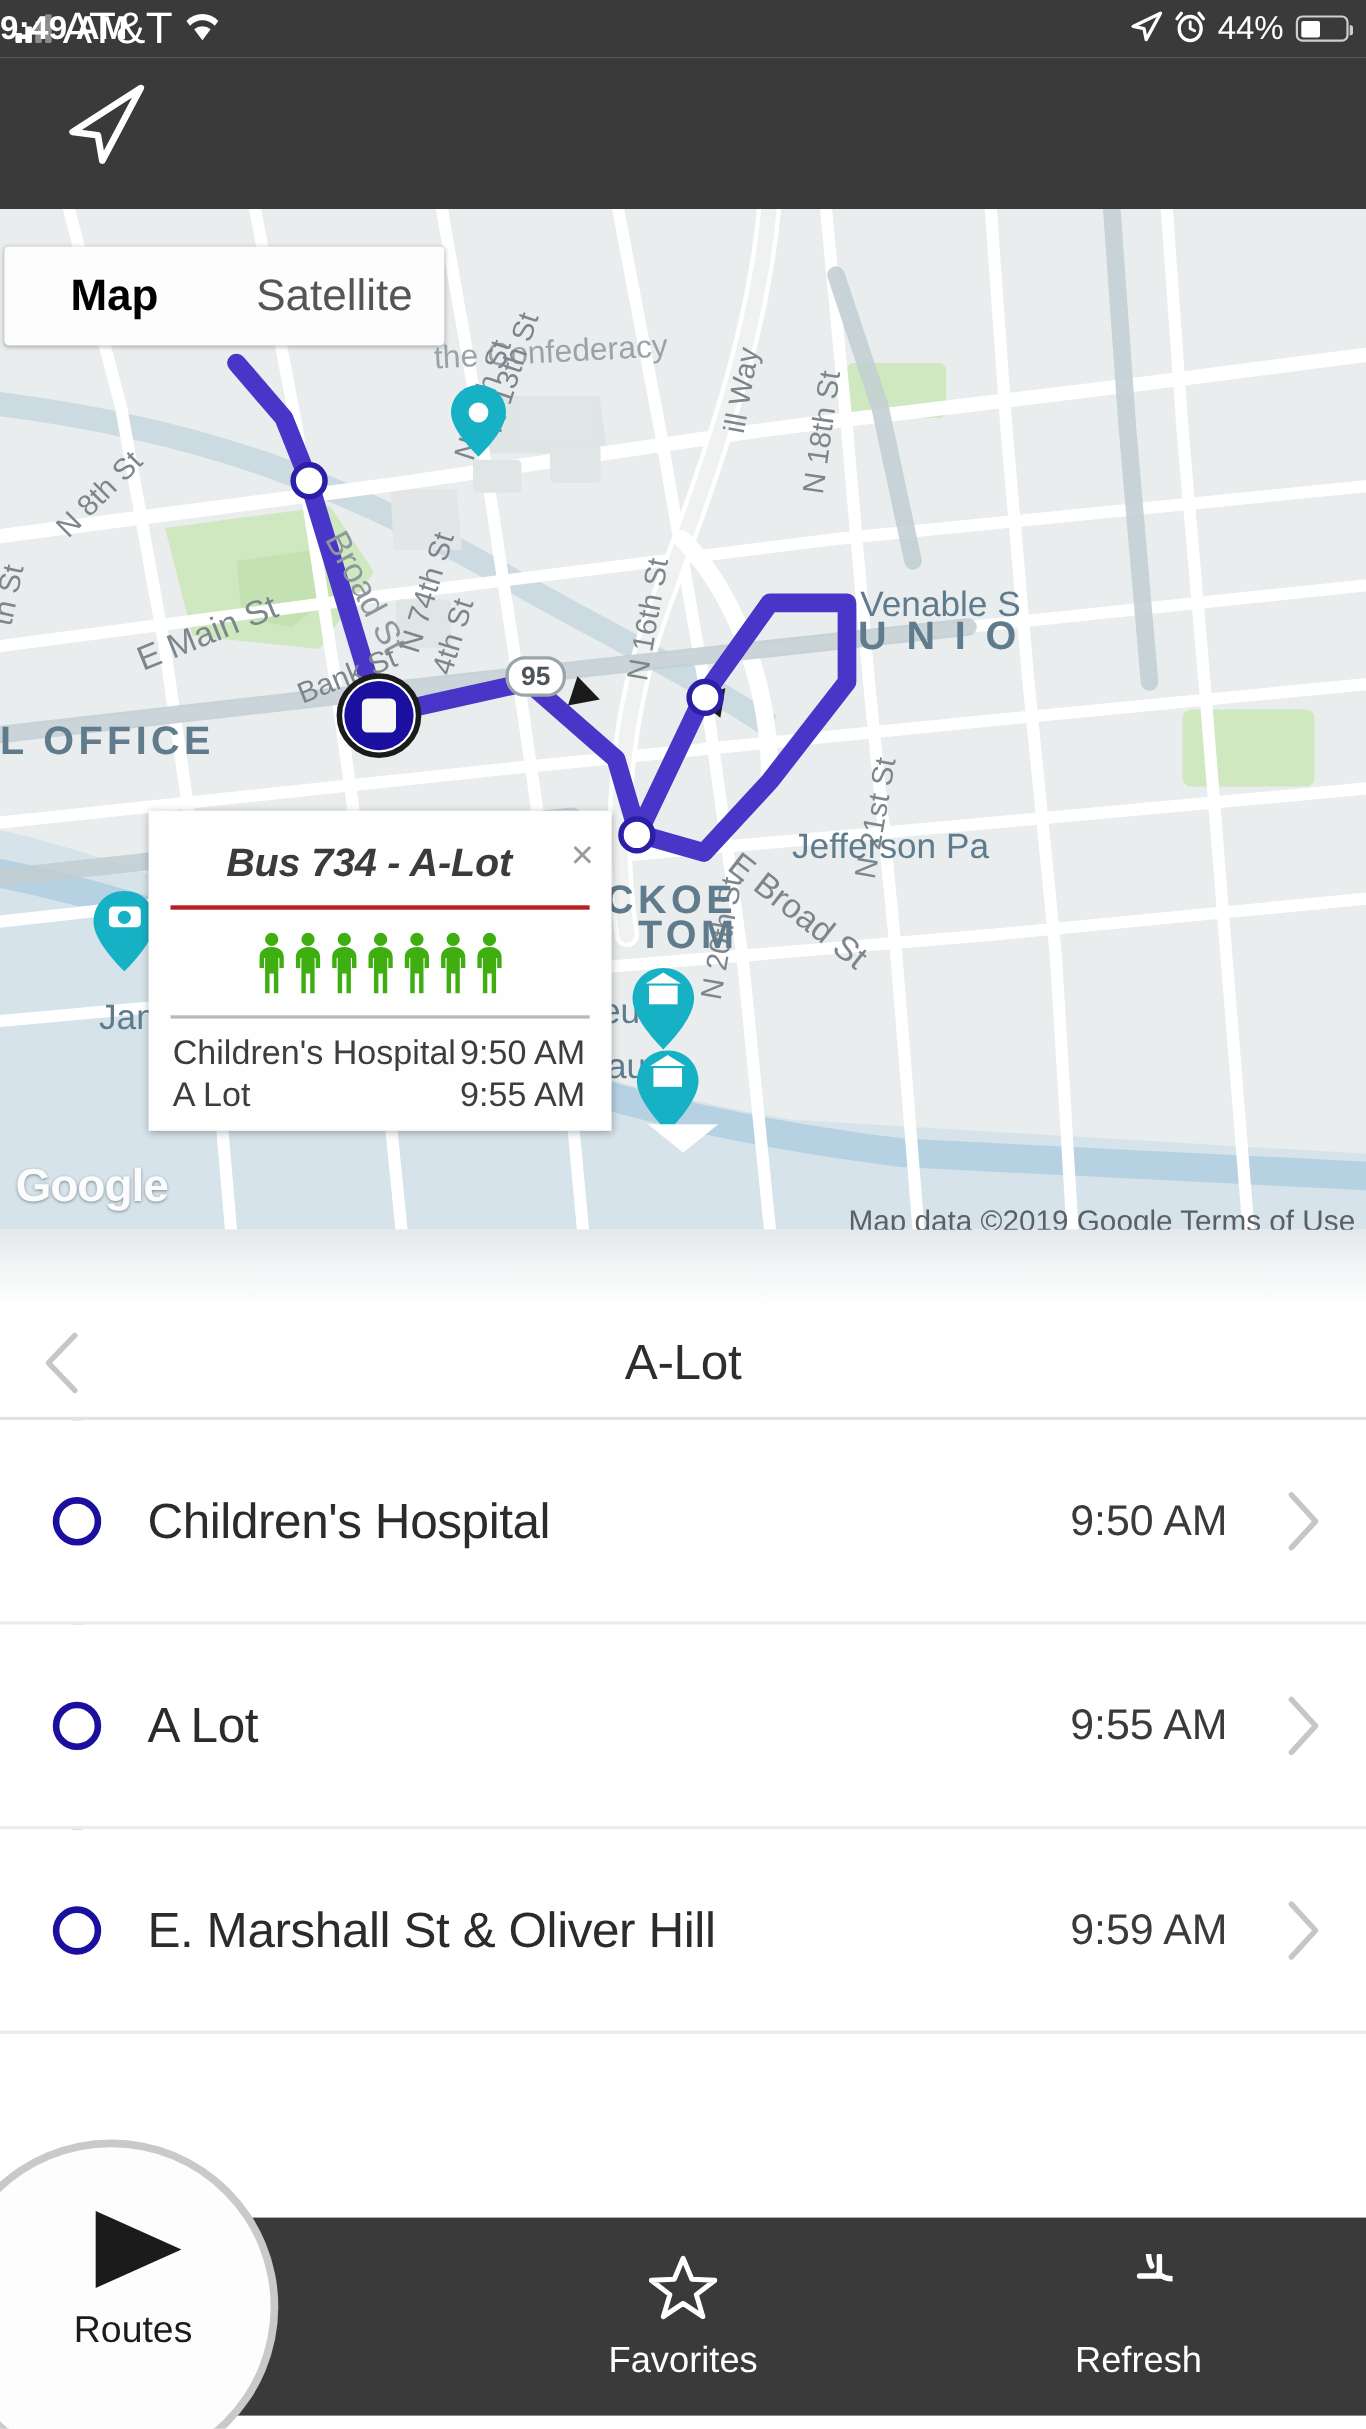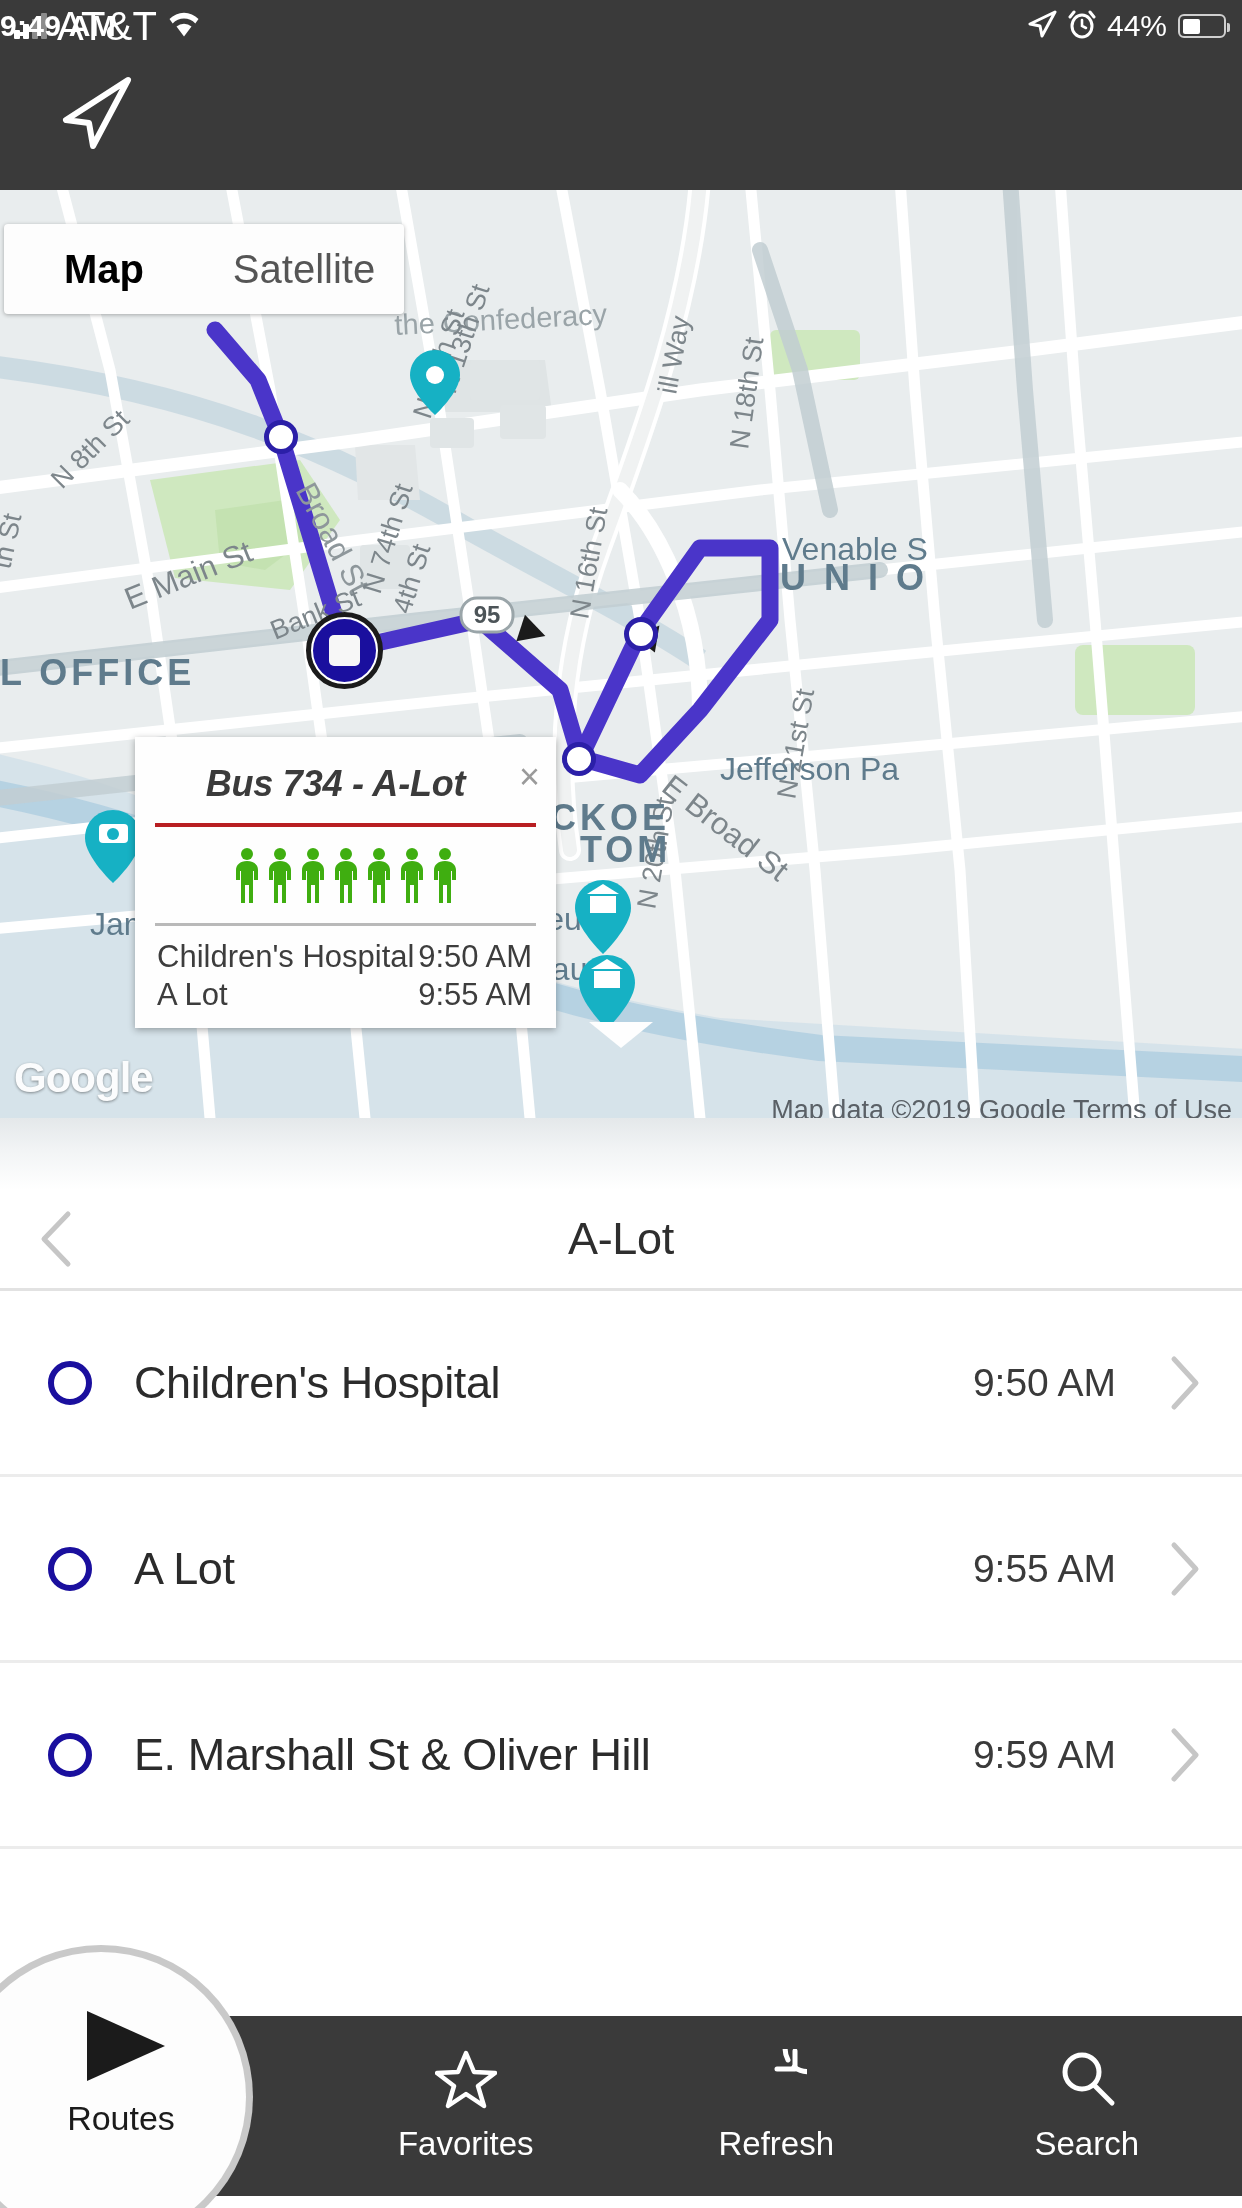--- a/index.html
+++ b/index.html
@@ -497,29 +497,20 @@
   <div class="tab">
     <span>
       <svg width="62" height="60" viewBox="0 0 62 60">
           <path d="M49 18 a22 22 0 1 0 -6 -7" fill="none" stroke="#fff" stroke-width="5" stroke-linecap="round"></path>
           <path d="M50 2 L50 20 L32 20" fill="none" stroke="#fff" stroke-width="5" stroke-linecap="round" stroke-linejoin="round"></path>
         </svg>
     </span>
     <span class="lbl">Refresh</span>
   </div>
 
-  <div class="tab">
-    <span>
-      <svg width="62" height="60" viewBox="0 0 62 60">
-          <circle cx="26" cy="23" r="17" fill="none" stroke="#fff" stroke-width="5"></circle>
-          <path d="M38 36 L56 54" stroke="#fff" stroke-width="5" stroke-linecap="round"></path>
-        </svg>
-    </span>
-    <span class="lbl">Search</span>
-  </div>
 
 
   <div class="routes-bubble">
     <span>
       <svg width="104" height="82" viewBox="0 0 104 82">
           <path d="M18 6 L96 41 L18 76 Z" fill="#1b1b1b"></path>
         </svg>
     </span>
     <span class="lbl">Routes</span>
   </div>

